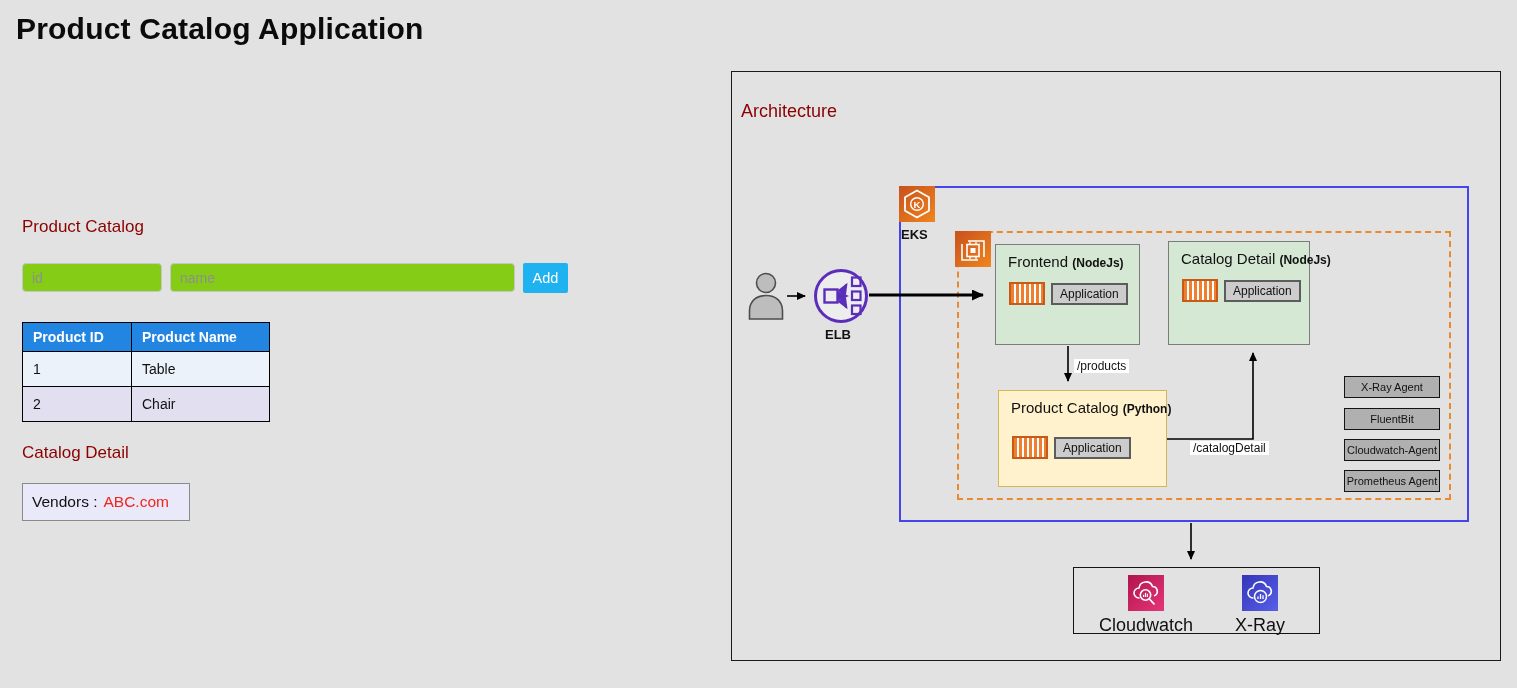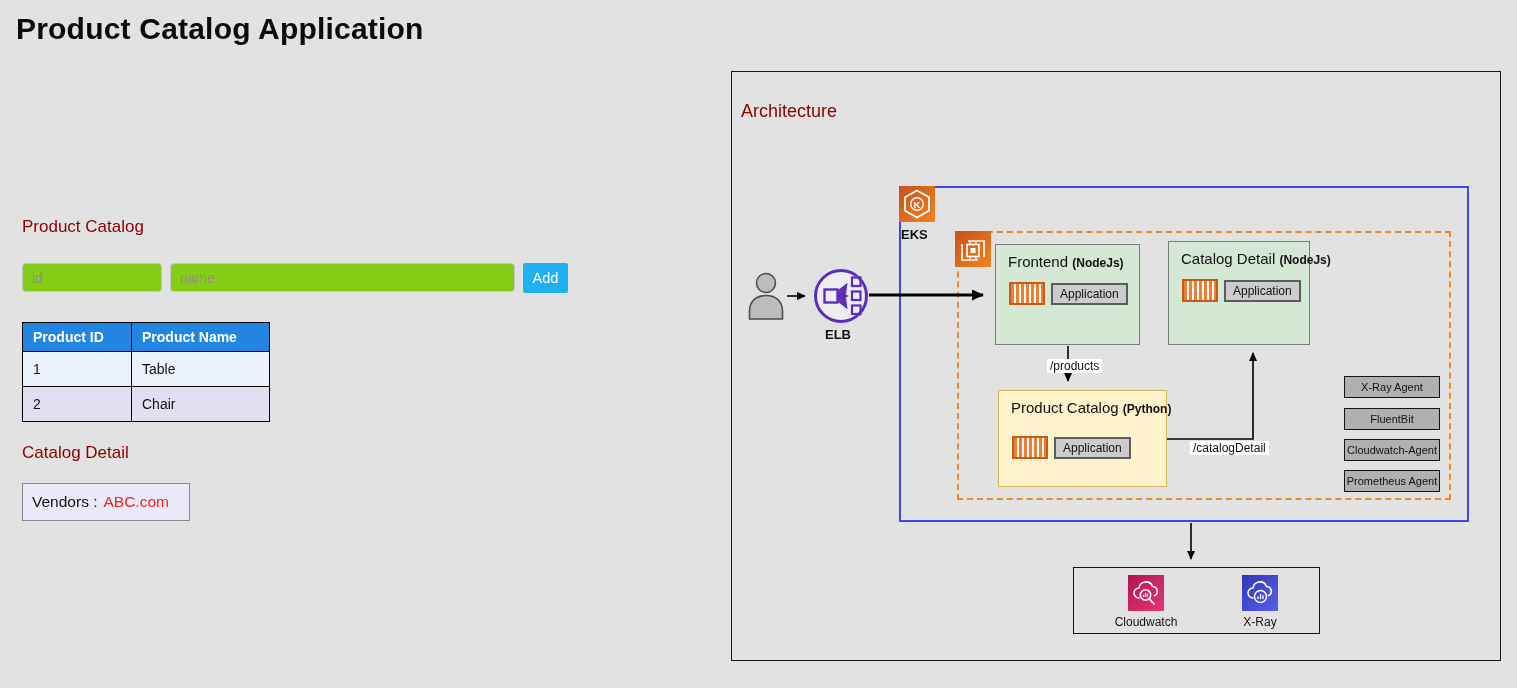--- a/index.html
+++ b/index.html
@@ -96,33 +96,33 @@
   .agent-box {
     position:absolute; left:1344px; width:96px; height:22px; z-index:2;
     background:#b0b0b0; border:1px solid #141414; font-size:11px;
     display:flex; align-items:center; justify-content:center; white-space:nowrap;
   }
   #agent-0 { top:376px; } #agent-1 { top:408px; } #agent-2 { top:439px; } #agent-3 { top:470px; }
 
   .monitor-box { position:absolute; left:1073px; top:567px; width:247px; height:67px; border:1px solid #141414; }
   #cloudwatch-icon { left:1128px; top:575px; }
   #xray-icon       { left:1242px; top:575px; }
-  .monitor-label { position:absolute; font-size:12px; text-align:center; z-index:2; }
+  .monitor-label { position:absolute; font-size:18px; text-align:center; z-index:2; }
   #cloudwatch-label { left:1098px; top:615px; width:96px; }
   #xray-label       { left:1224px; top:615px; width:72px; }
 
   #person-icon { position:absolute; left:746px; top:269px; z-index:2; }
   #elb-icon    { position:absolute; left:812px; top:268px; z-index:2; }
 
   .arrow-layer { position:absolute; left:0; top:0; width:1517px; height:688px; z-index:5; pointer-events:none; }
   .edge-label {
     position:absolute; background:#fff; color:#111; font-size:12px;
     padding:0 3px; z-index:6; white-space:nowrap;
   }
-  #products-label      { left:1047px; top:359px; }
+  #products-label      { left:1074px; top:359px; }
   #catalogdetail-label { left:1190px; top:441px; }
 </style>
 </head>
 <body>
 
 <div class="page">
 
   <h1 class="page-title">Product Catalog Application</h1>
 
   <h2 class="section-heading" id="pc-heading">Product Catalog</h2>

